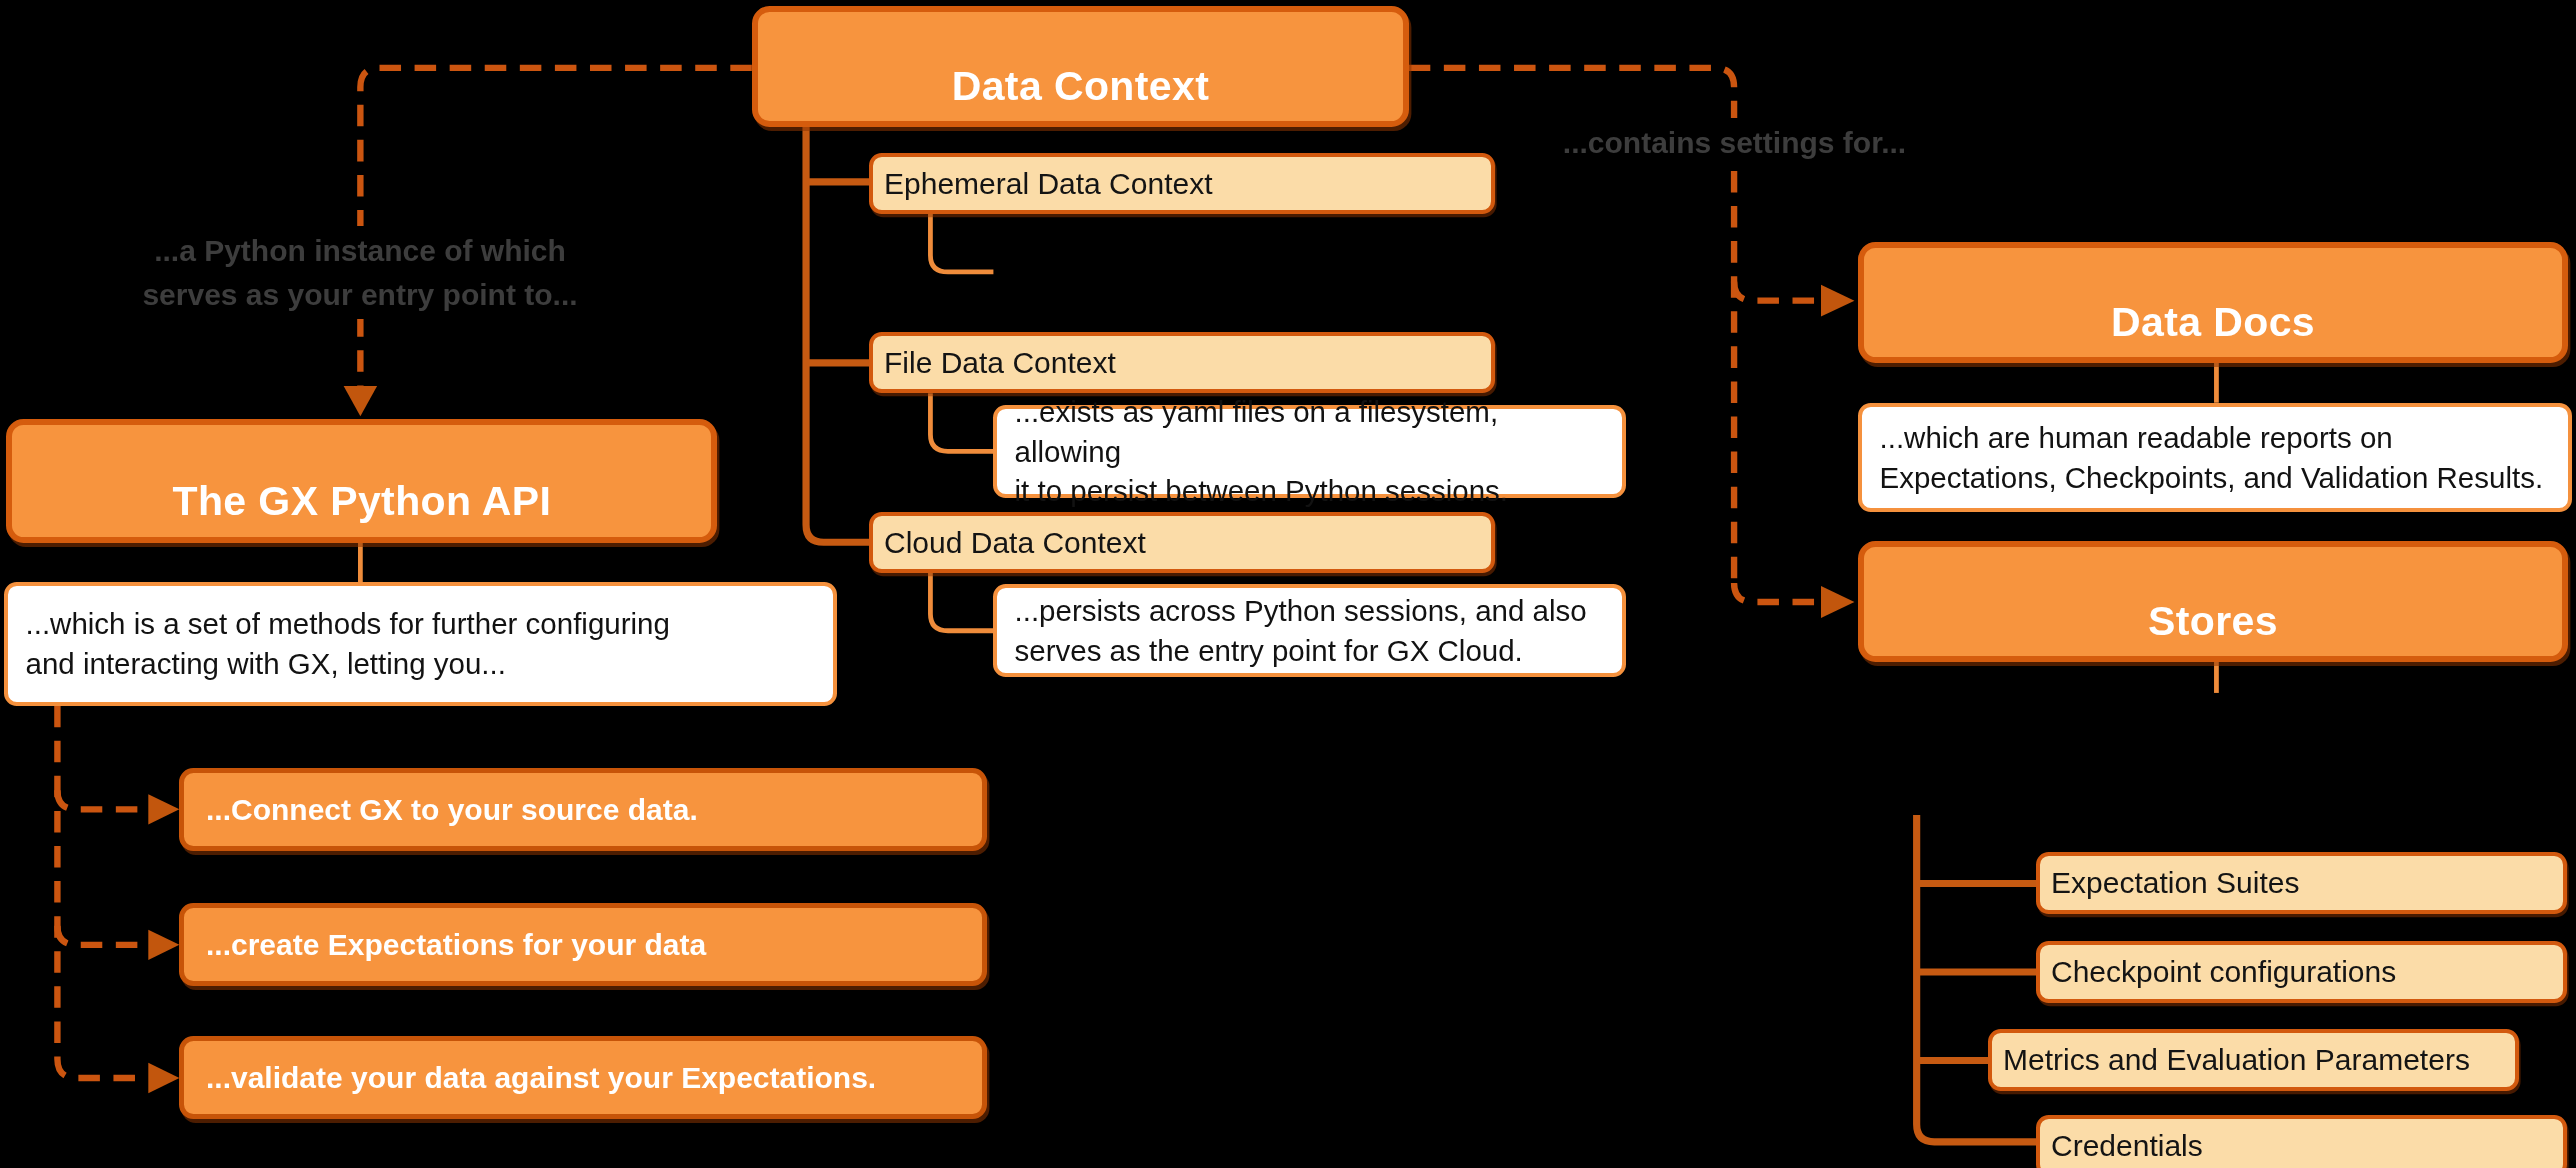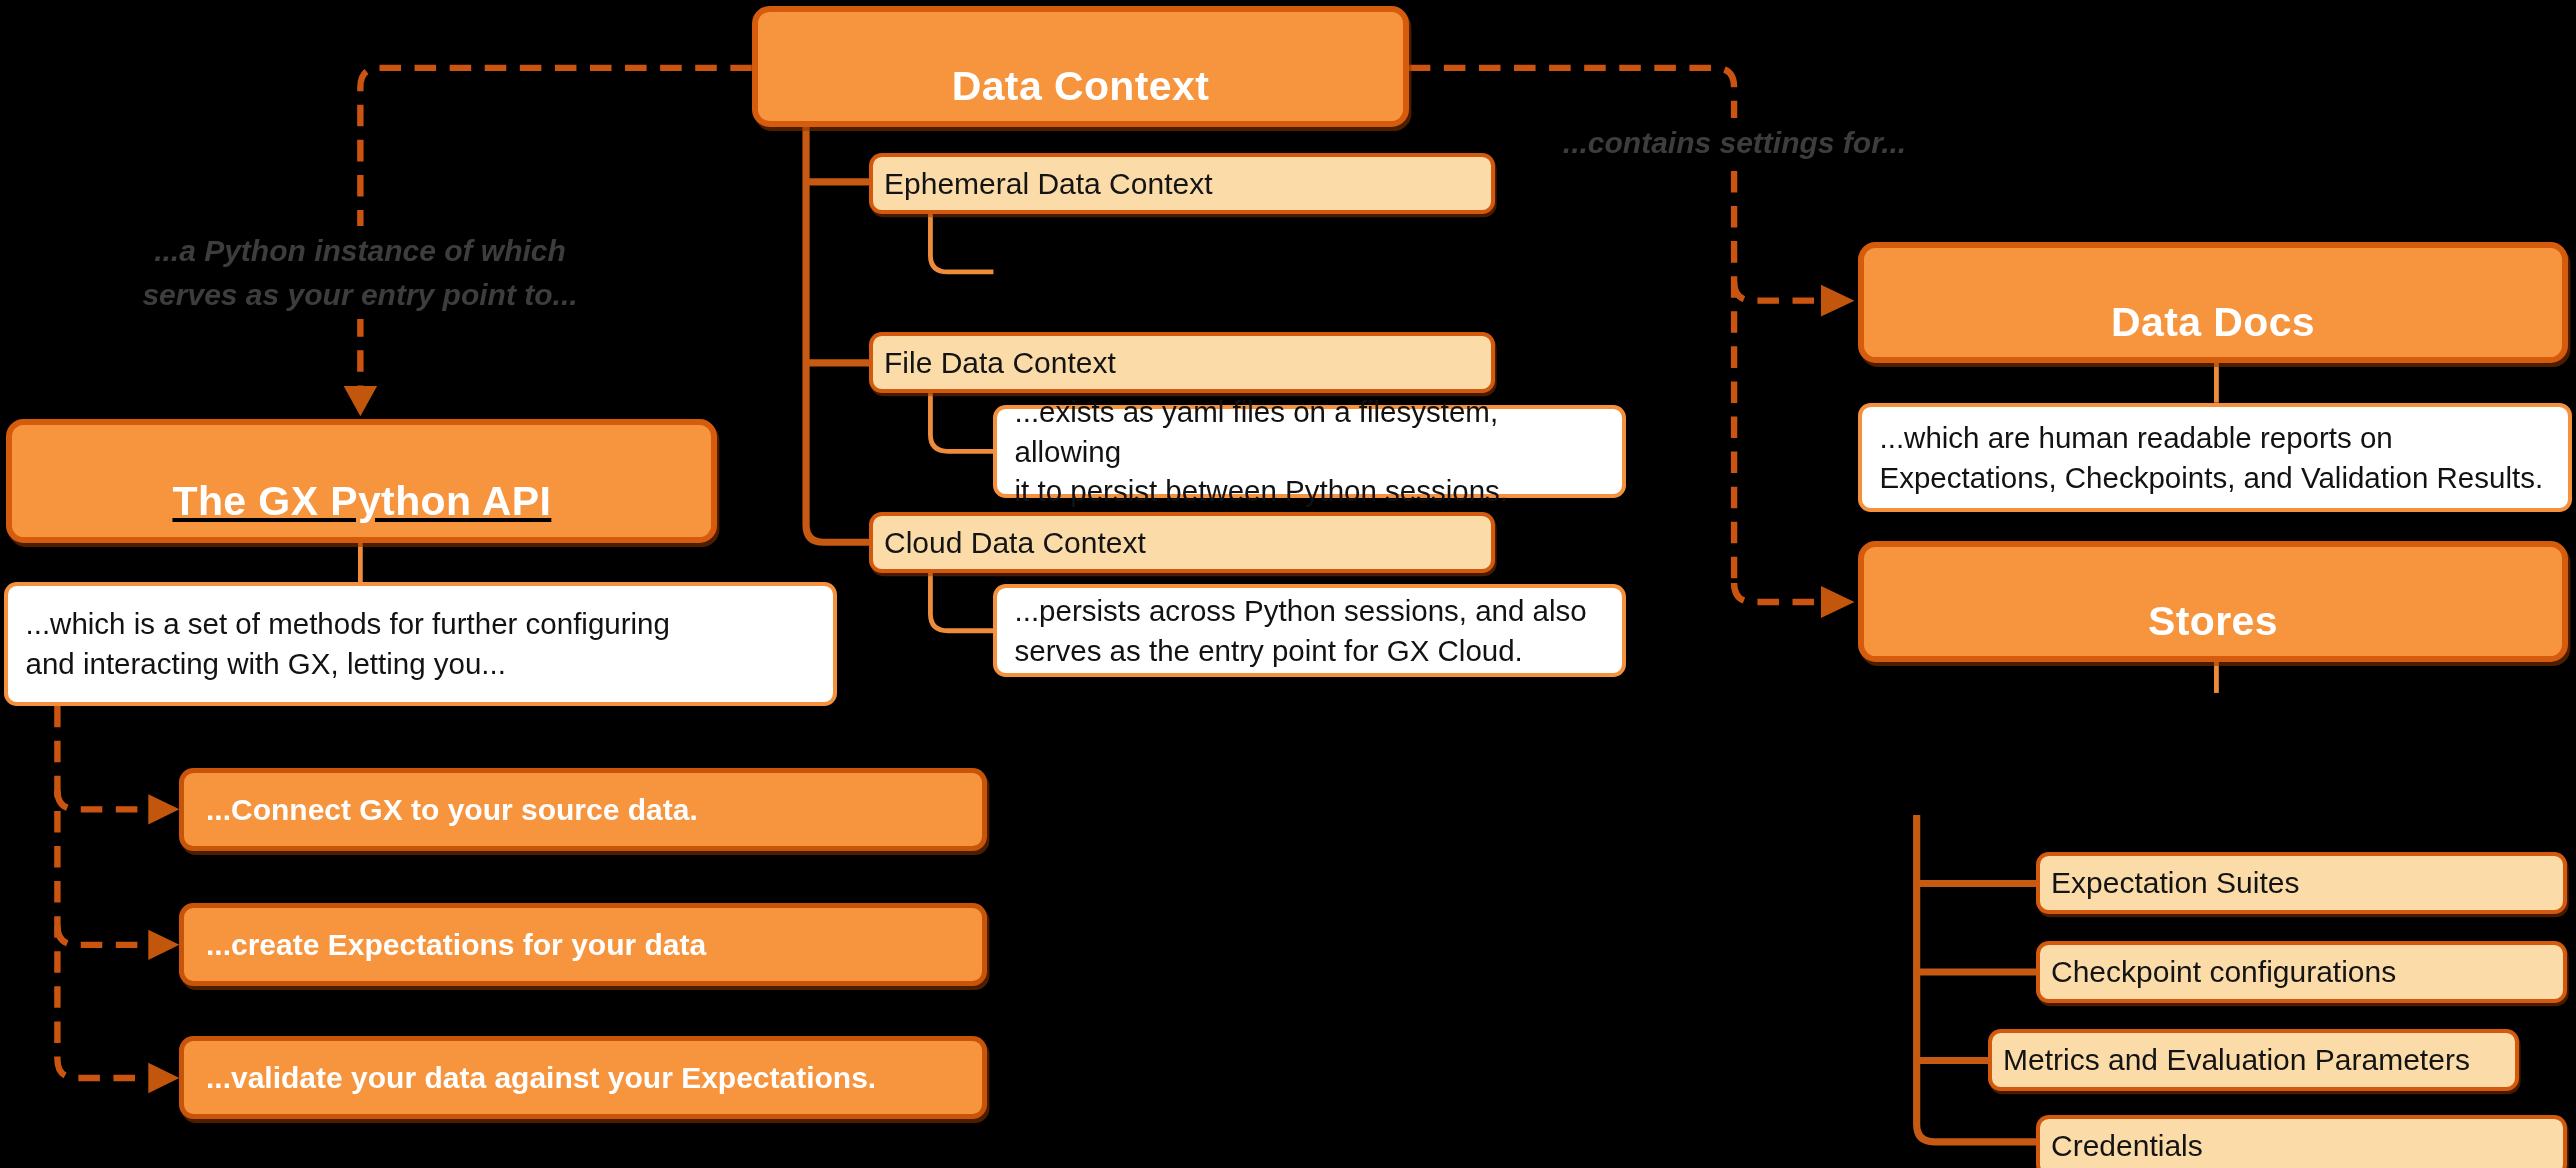--- a/index.html
+++ b/index.html
@@ -85,21 +85,20 @@
   .glabel {
     position: absolute;
     color: #3D3D3D;
     font-size: 30px;
     font-weight: 700;
     text-align: center;
     line-height: 1.45;
     white-space: pre-line;
     background: #000000;
     padding: 3.2px 0;
-    font-style: italic;
   }
 </style>
 </head>
 <body>
 
 <div class="canvas">
 
   <svg class="wires" viewBox="0 0 3231 1466" xmlns="http://www.w3.org/2000/svg">
 
     <g stroke="#C65A12" stroke-width="9" fill="none">
@@ -145,21 +144,21 @@
   </svg>
 
   <div class="glabel" style="left:121px; top:226px; width:478px;">...a Python instance of which
 serves as your entry point to...</div>
   <div class="glabel" style="left:1535px; top:118px; width:399px;">...contains settings for...</div>
 
   <div class="node big" style="left:752px; top:6.4px; width:657px; height:121px;">
     <span class="title">Data Context</span>
   </div>
 
-  <div class="node big" style="left:6.4px; top:419px; width:711px; height:124px;text-decoration:underline;">
+  <div class="node big" style="left:6.4px; top:419px; width:711px; height:124px;">
     <span class="title">The GX Python API</span>
   </div>
   <div class="node whitebox" style="left:4px; top:582px; width:833px; height:124px;">
     <span class="desc">...which is a set of methods for further configuring
 and interacting with GX, letting you...</span>
   </div>
 
   <div class="node action" style="left:179px; top:768px; width:808px; height:83px;">
     <span class="alabel">...Connect GX to your source data.</span>
   </div>

